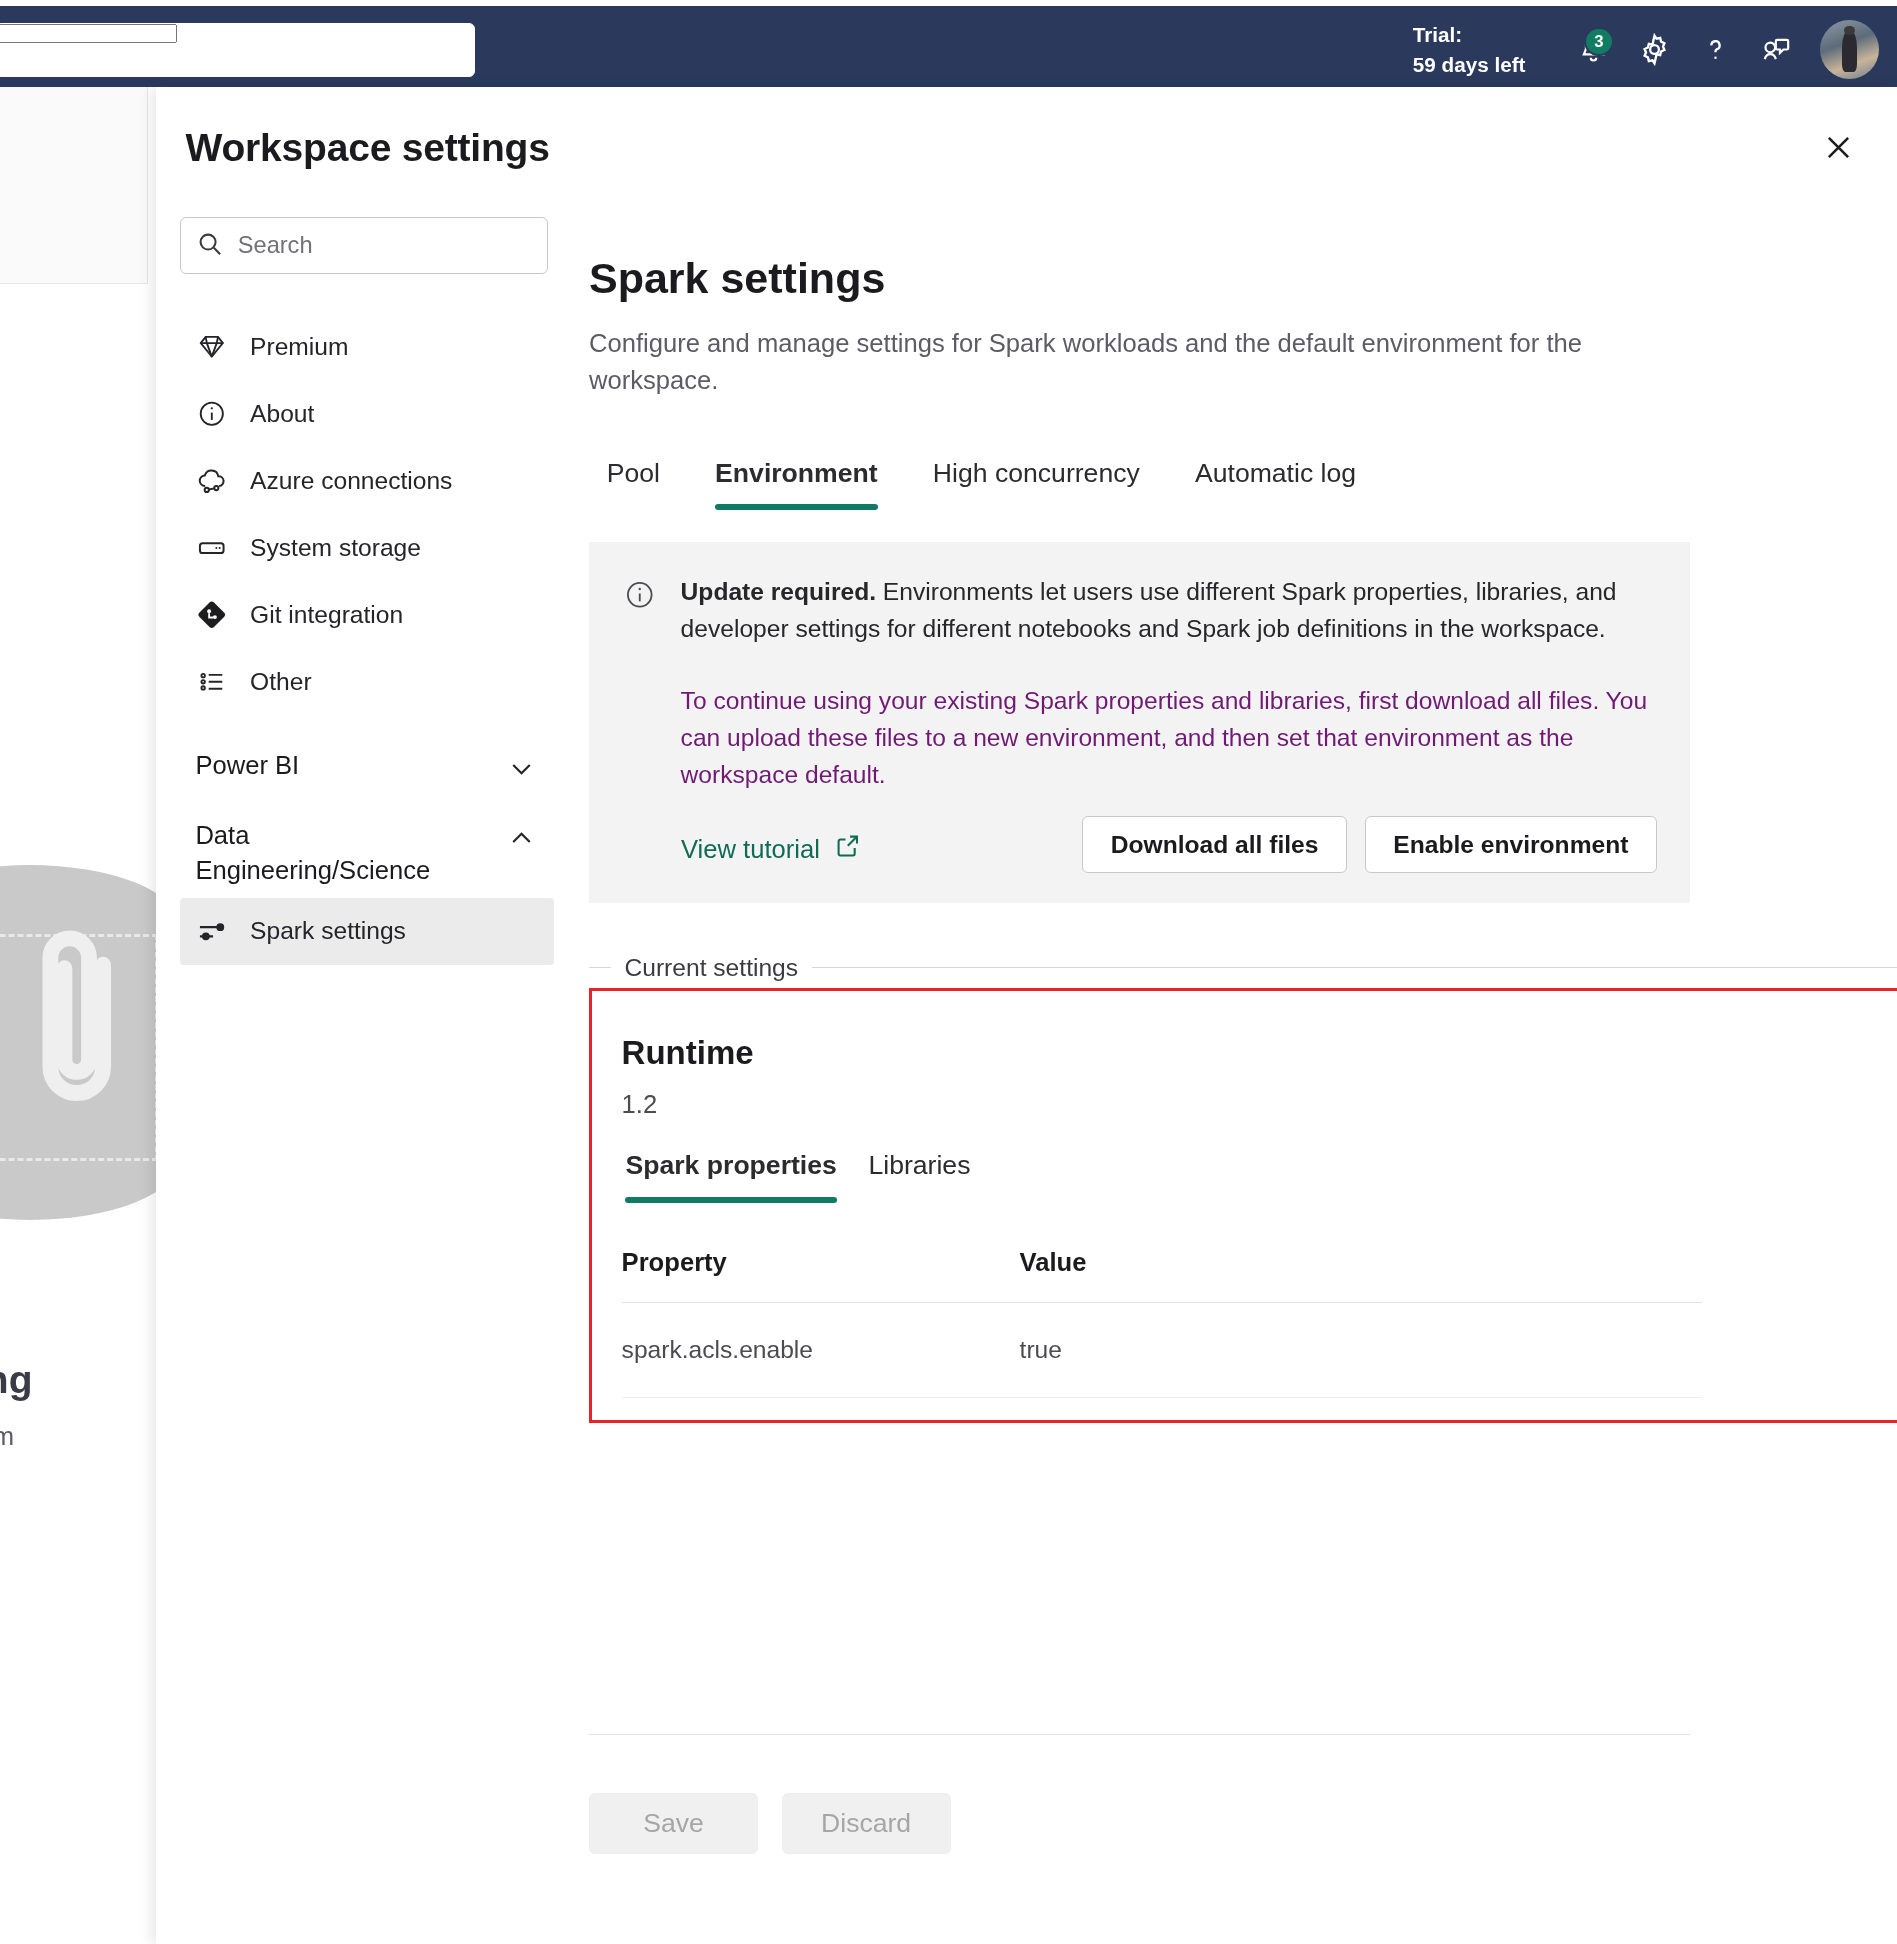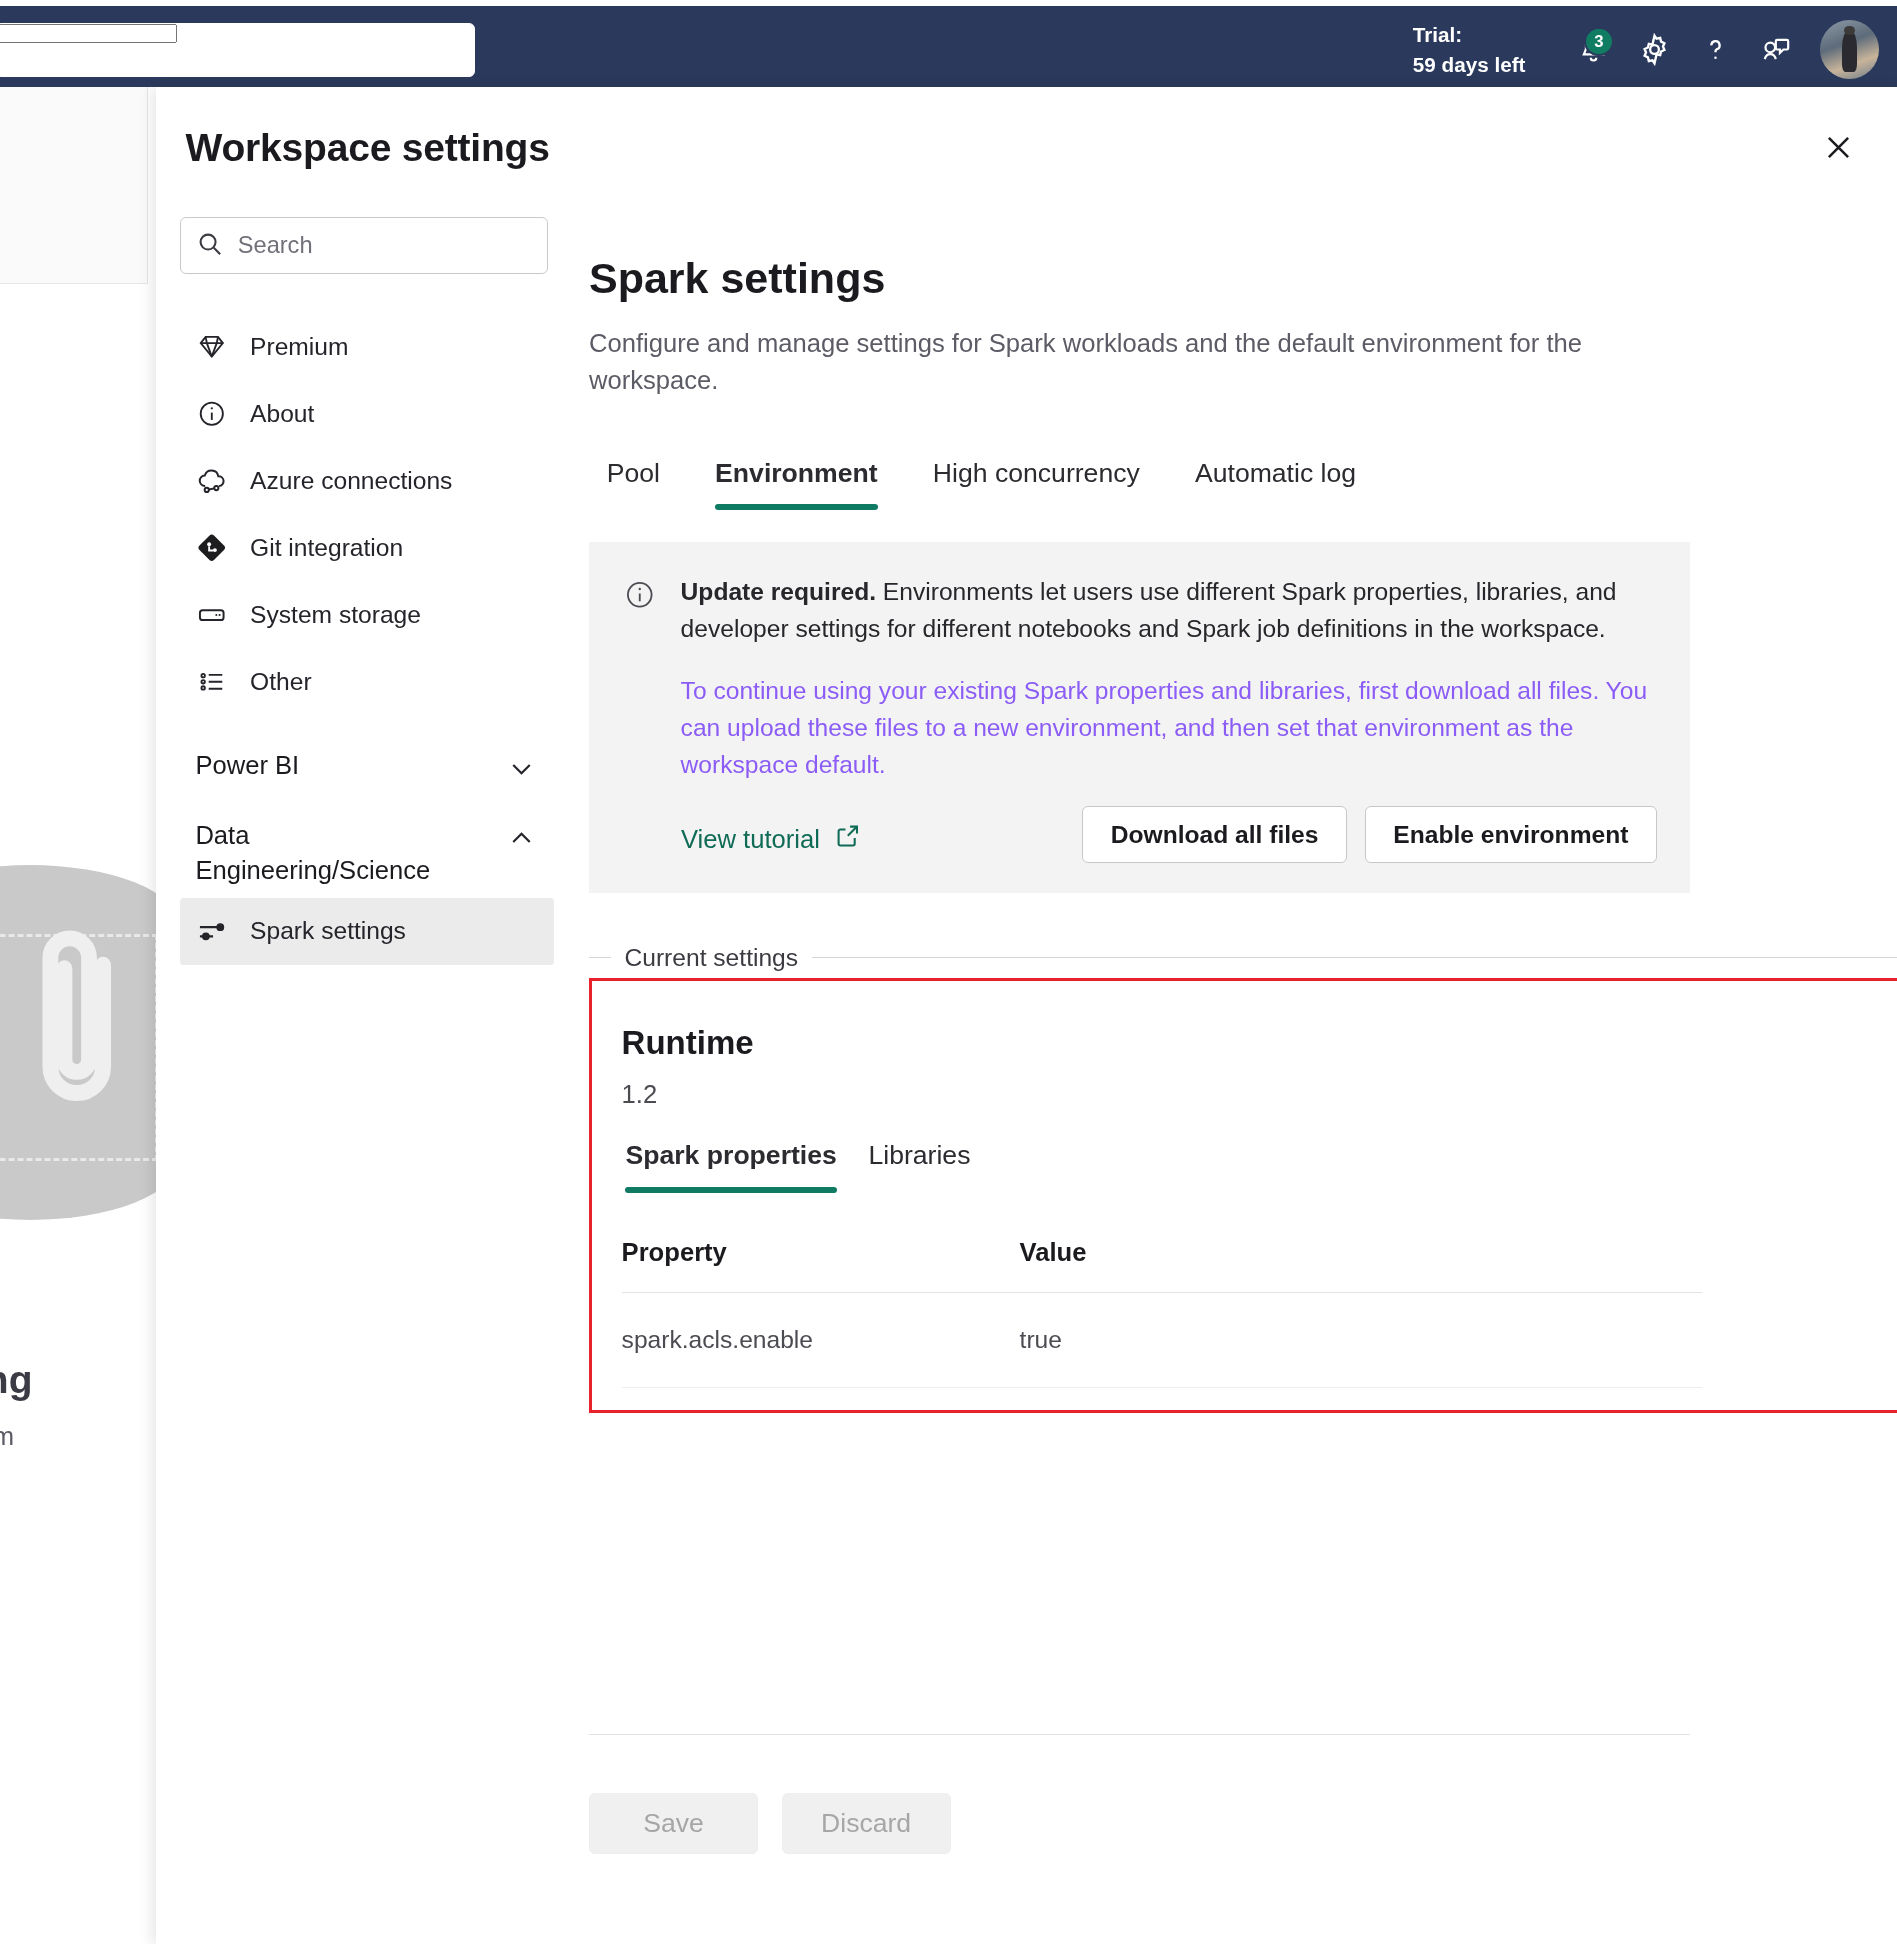--- a/index.html
+++ b/index.html
@@ -158,21 +158,21 @@
   .banner {
     margin-top: 31.5px; width: 1101px; background: #f3f3f3;
     padding: 31.5px 35px 37px 35px; position: relative;
   }
   .banner-row { display: flex; gap: 23.6px; }
   .info-ico { width: 33px; height: 33px; flex: 0 0 33px; margin-top: 5.9px; }
   .banner-p {
     font-size: 24.6px; line-height: 37px; color: #26262b; max-width: 965px;
   }
   .banner-p b { font-weight: 700; margin-top: 28px; }
-  .banner-p2 { margin-top: 25px; font-size: 24.6px; line-height: 37px; color: #8b5cf6; max-width: 995px; }
+  .banner-p2 { margin-top: 35px; font-size: 24.6px; line-height: 37px; color: #701a75; max-width: 995px; }
   .tutorial-link {
     display: inline-flex; align-items: center; gap: 13.8px; margin-top: 39px; margin-left: 57px;
     color: #0f6b56; font-size: 25.6px; cursor: pointer;
   }
   .banner-actions {
     position: absolute; right: 33px; bottom: 29.6px; display: flex; gap: 17.7px;
   }
   .btn {
     border: 1px solid #c7c7c7; background: #fff; border-radius: 5.9px;
     font-size: 24.6px; font-weight: 600; color: #1b1b1f;
@@ -333,39 +333,39 @@
             <circle cx="8.2" cy="19" r="1.6"></circle>
               <circle cx="15.5" cy="17.6" r="1.6"></circle>
               <path d="M9.8 18.6l4.2-.8"></path>
           </svg>
         </span>
         <span class="ni-label">Azure connections</span>
       </div>
 
       <div class="nav-item">
         <span class="nav-icon">
+          <svg width="31.5" height="31.5" viewBox="0 0 24 24" fill="none" stroke="#24242a" stroke-width="1.5">
+            <rect x="3" y="8.5" width="18" height="7.5" rx="2"></rect>
+            <circle cx="15.5" cy="12.2" r="0.8" fill="#24242a" stroke="none"></circle>
+            <circle cx="18" cy="12.2" r="0.8" fill="#24242a" stroke="none"></circle>
+          </svg>
+        </span>
+        <span class="ni-label">System storage</span>
+      </div>
+
+      <div class="nav-item">
+        <span class="nav-icon">
           <svg width="31.5" height="31.5" viewBox="0 0 24 24">
             <rect x="4.2" y="4.2" width="15.6" height="15.6" rx="2.4" transform="rotate(45 12 12)" fill="#1d1d20"></rect>
             <circle cx="10" cy="9.4" r="1.5" fill="#fff"></circle>
             <circle cx="14.4" cy="13.8" r="1.5" fill="#fff"></circle>
             <path d="M10 10.9v3.2h3.2" stroke="#fff" stroke-width="1.4" fill="none"></path>
           </svg>
         </span>
         <span class="ni-label">Git integration</span>
-      </div>
-
-      <div class="nav-item">
-        <span class="nav-icon">
-          <svg width="31.5" height="31.5" viewBox="0 0 24 24" fill="none" stroke="#24242a" stroke-width="1.5">
-            <rect x="3" y="8.5" width="18" height="7.5" rx="2"></rect>
-            <circle cx="15.5" cy="12.2" r="0.8" fill="#24242a" stroke="none"></circle>
-            <circle cx="18" cy="12.2" r="0.8" fill="#24242a" stroke="none"></circle>
-          </svg>
-        </span>
-        <span class="ni-label">System storage</span>
       </div>
 
       <div class="nav-item">
         <span class="nav-icon">
           <svg width="29.6" height="29.6" viewBox="0 0 24 24" fill="none" stroke="#24242a" stroke-width="1.5">
             <circle cx="5" cy="7" r="1.4"></circle>
               <circle cx="5" cy="12" r="1.4"></circle>
               <circle cx="5" cy="17" r="1.4"></circle>
             <path d="M9.5 6.4h11M9.5 12h11M9.5 17.6h11"></path>
           </svg>

